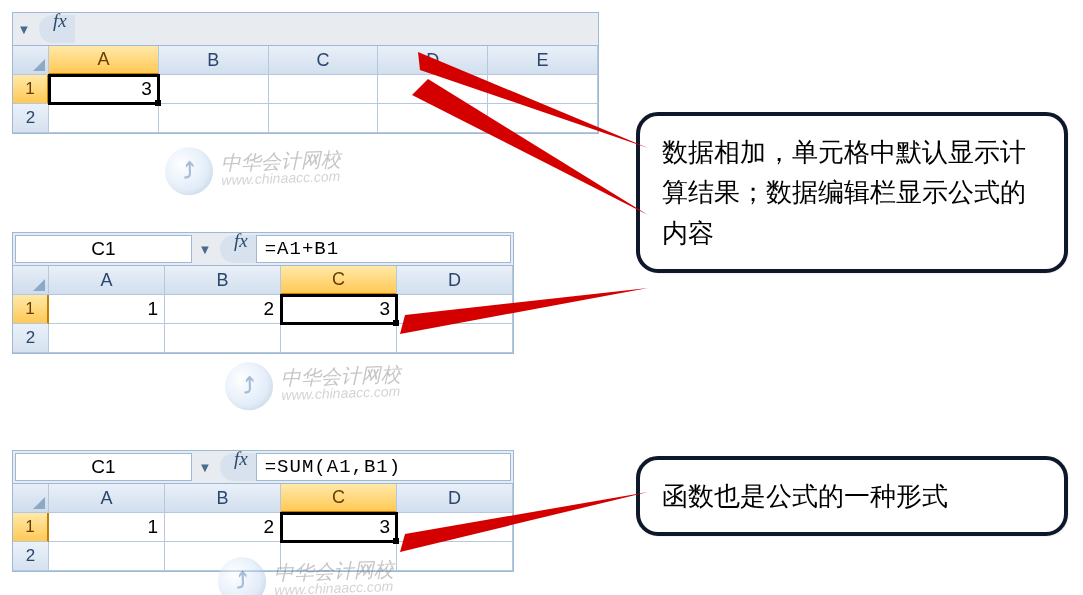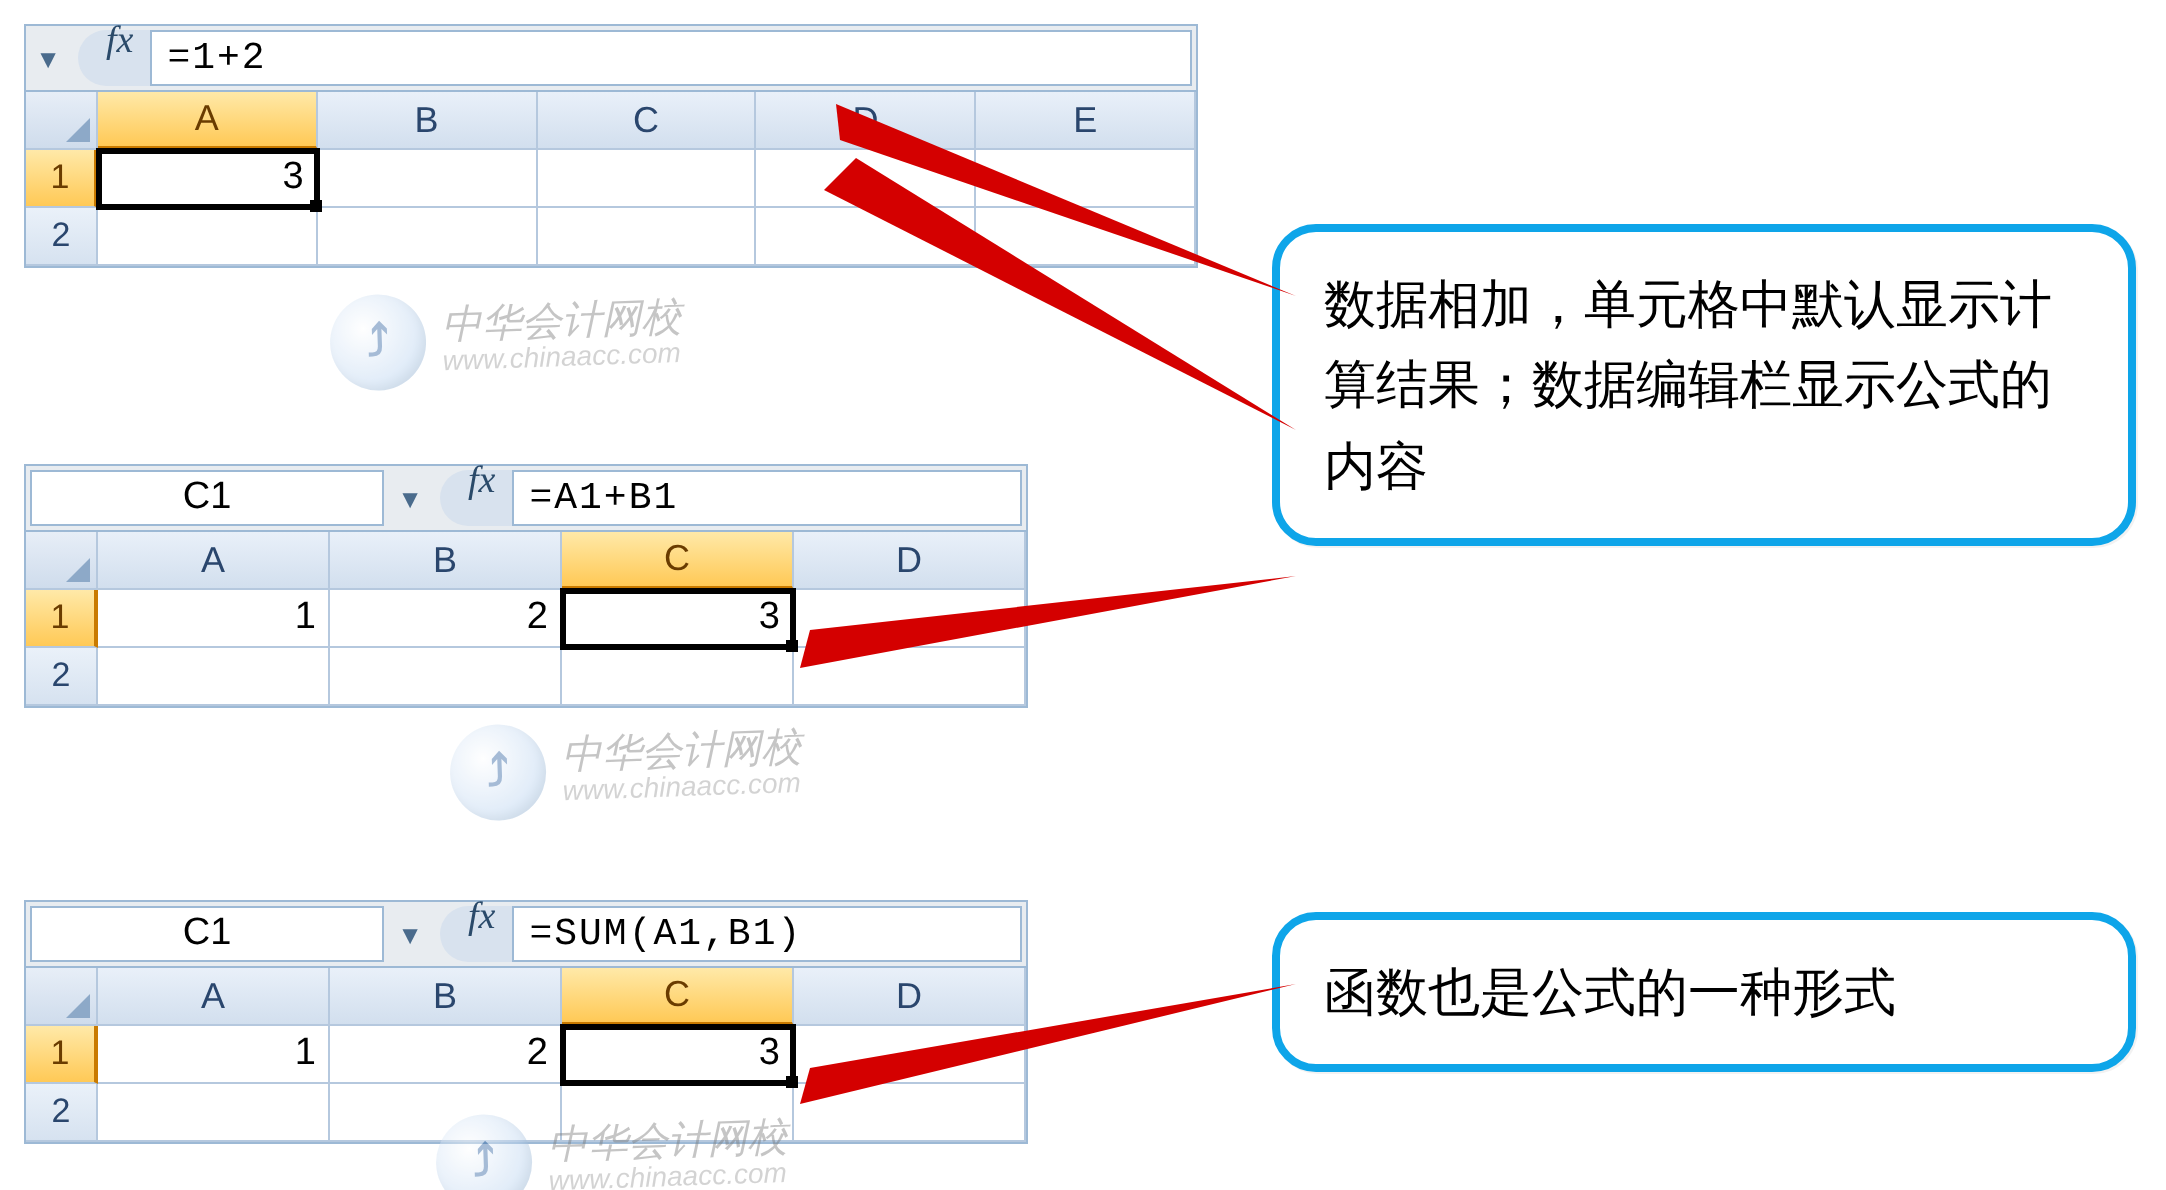--- a/index.html
+++ b/index.html
@@ -138,21 +138,21 @@
     content:"";
     position:absolute;
     right:-3px;
     bottom:-3px;
     width:6px;
     height:6px;
     background:#000;
   }
   .callout{
     position:absolute;
-    border:4px solid #0ea5e9;
+    border:4px solid #0f172a;
     border-radius:22px;
     background:#fff;
     padding:16px 22px;
     font-size:26px;
     line-height:1.55;
     font-family:"Microsoft YaHei","SimSun",sans-serif;
     box-shadow:1px 1px 0 rgba(0,0,0,0.05);
   }
   svg.arrows{
     position:absolute;
@@ -181,21 +181,20 @@
 </style>
 </head>
 <body>
 
 <div class="excel-block" id="block0" style="left:12px;top:12px;width:585px;">
     <div class="formula-bar">
       <div class="name-drop">▼</div>
       <div class="fx-wrap">
         <span class="fx">fx</span>
       </div>
-      <div class="formula-text">=1+2</div>
     </div>
     <div class="grid">
       <div class="grow">
         <div class="corner"></div>
         <div class="chdr sel">A</div>
         <div class="chdr">B</div>
         <div class="chdr">C</div>
         <div class="chdr">D</div>
         <div class="chdr">E</div>
       </div>

